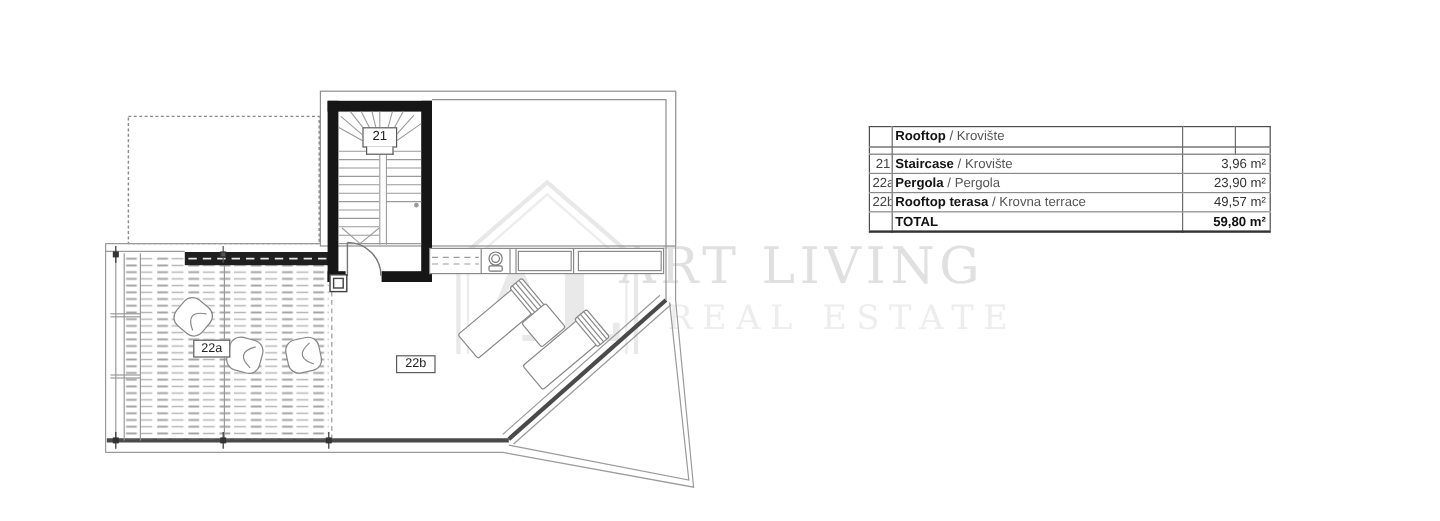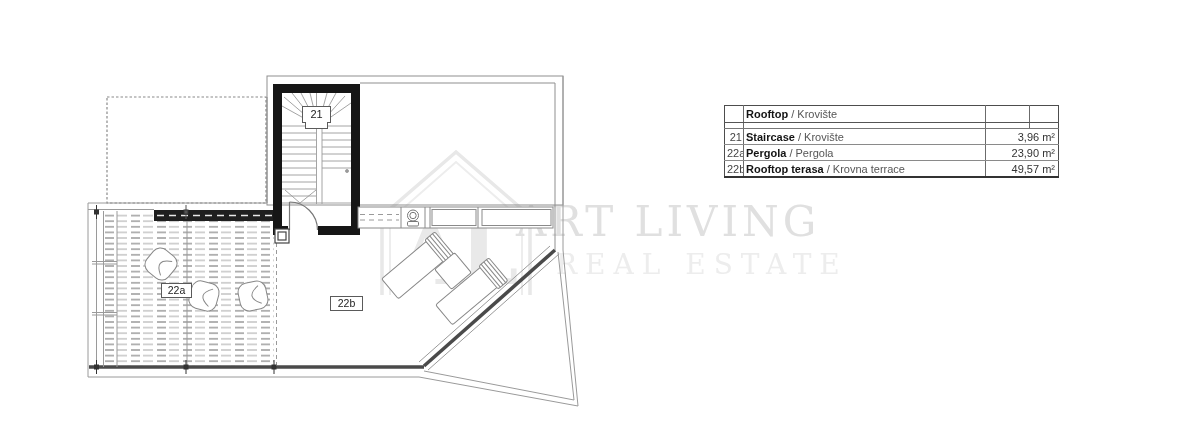--- a/index.html
+++ b/index.html
@@ -229,16 +229,21 @@
   <tr class="datarow">
     <td class="br num">22a</td>
     <td class="br"><span class="b">Pergola</span><span class="hr-name"> / </span><span class="hr-name">Pergola</span></td>
     <td class="area" colspan="2">23,90 m²</td>
   </tr>
   <tr class="datarow">
     <td class="br num">22b</td>
     <td class="br"><span class="b">Rooftop terasa</span><span class="hr-name"> / </span><span class="hr-name">Krovna terrace</span></td>
     <td class="area" colspan="2">49,57 m²</td>
   </tr>
+  <tr class="totalrow">
+    <td class="br"></td>
+    <td class="br">TOTAL</td>
+    <td class="area" colspan="2">59,80 m²</td>
+  </tr>
 </tbody>
     </table>
 
 </div>
 
 </body></html>

